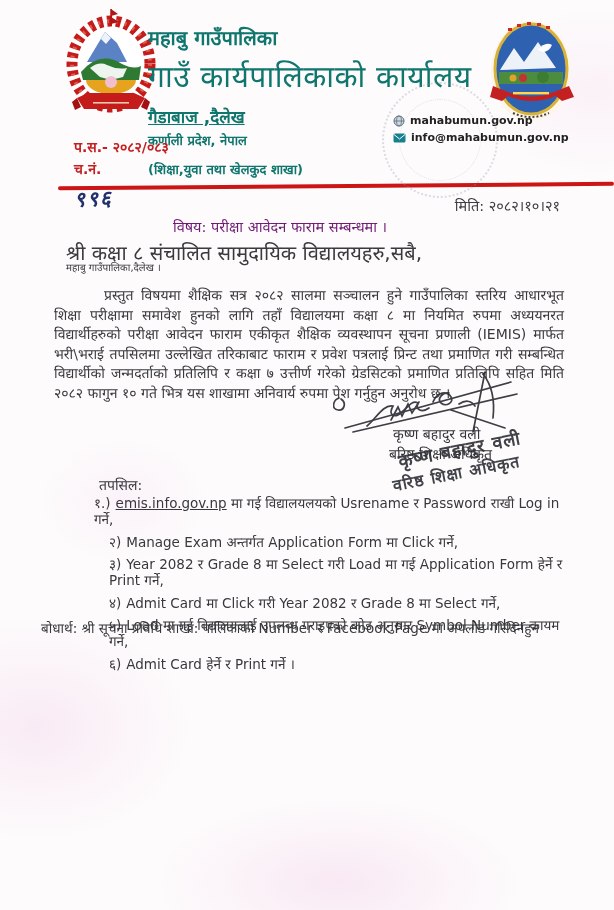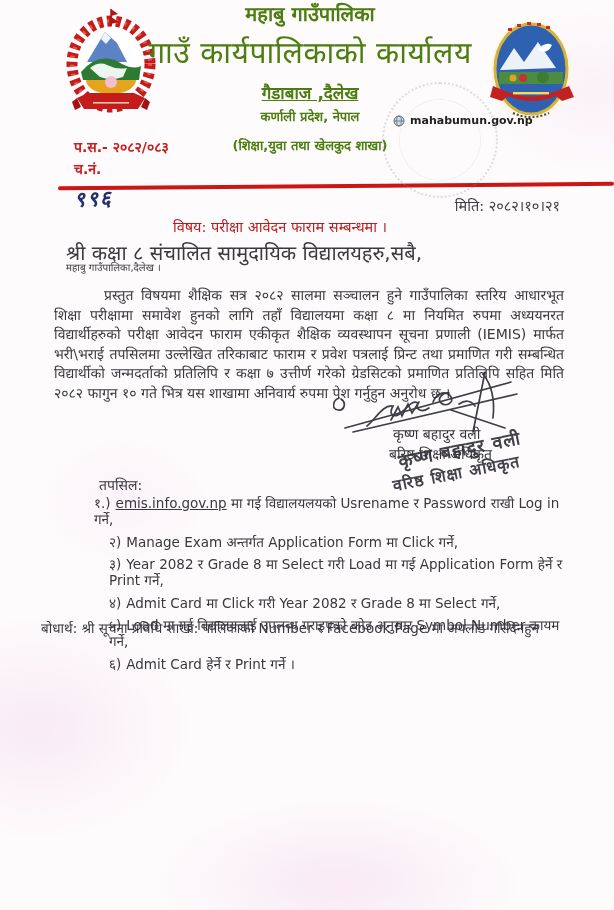--- a/index.html
+++ b/index.html
@@ -9,37 +9,37 @@
     background:
       radial-gradient(ellipse 220px 160px at 6% 80%, rgba(233,168,214,0.20), transparent 70%),
       radial-gradient(ellipse 260px 120px at 55% 97%, rgba(233,168,214,0.22), transparent 70%),
       radial-gradient(ellipse 160px 120px at 97% 10%, rgba(233,168,214,0.12), transparent 70%),
       radial-gradient(ellipse 120px 90px at 20% 55%, rgba(233,168,214,0.10), transparent 70%),
       #fdfbfc;
     color:#3a3a3e;
   }
   .abs{position:absolute;}
   
-  .head-center{left:148px;top:0;width:324px;text-align:center;color:#4d7c0f;}
+  .head-center{left:148px;top:24px;width:324px;text-align:left;color:#0f766e;}
   .muni{font-size:20px;font-weight:bold;}
   .office{font-size:30px;font-weight:normal;margin-top:4px;letter-spacing:0.5px;}
   .town{font-size:17px;font-weight:bold;margin-top:9px;text-decoration:underline;}
   .prov{font-size:13px;font-weight:bold;margin-top:3px;}
   .dept{font-size:13px;font-weight:bold;margin-top:11px;}
   .contact{left:393px;top:114px;font-size:11px;font-weight:bold;color:#222;}
   .contact .row{display:flex;align-items:center;gap:5px;margin-bottom:4px;}
   .refs{left:74px;top:136px;color:#c42020;font-size:14px;font-weight:bold;line-height:22px;}
   .chno{display:flex;align-items:flex-start;gap:8px;flex-direction:column;}
   .hand{color:#22306b;font-size:21px;font-weight:bold;font-style:italic;transform:rotate(-2deg);letter-spacing:2px;}
   .rule{left:58px;top:184px;width:556px;height:4px;background:#cc1515;transform:rotate(-0.45deg);border-radius:2px;}
   .faint-stamp{left:382px;top:82px;width:112px;height:112px;border:2px dotted rgba(140,150,175,0.30);border-radius:50%;}
   .faint-stamp-inner{position:absolute;left:15px;top:15px;right:15px;bottom:15px;border:1px dotted rgba(140,150,175,0.25);border-radius:50%;}
   
   .date{left:370px;top:195px;width:190px;text-align:right;font-size:14.5px;color:#3c3c42;}
-  .subject{left:0;top:216px;width:560px;text-align:center;font-size:14.5px;color:#b91c1c;}
+  .subject{left:0;top:216px;width:560px;text-align:center;font-size:14.5px;color:#701a75;}
   .to1{left:66px;top:239px;font-size:20px;}
   .to2{left:66px;top:260px;font-size:10px;}
   .para{left:54px;top:286px;width:510px;font-size:14px;line-height:19.6px;text-align:justify;text-indent:50px;color:#3a3a3e;}
   
   .sig-svg{left:333px;top:368px;}
   .sig-name{left:393px;top:424px;font-size:14px;color:#34343a;}
   .sig-title{left:389px;top:444px;font-size:14px;color:#34343a;}
   .stamp{left:396px;top:449px;transform:rotate(-11deg);transform-origin:left top;color:#33333a;opacity:0.92;white-space:nowrap;}
   .stamp .l1{font-size:18px;font-weight:bold;letter-spacing:1px;}
   .stamp .l2{font-size:16px;font-weight:bold;margin-left:-10px;letter-spacing:1px;}
@@ -107,20 +107,27 @@
 
 <div class="abs contact">
   <div class="row">
     <svg width="12" height="12" viewBox="0 0 12 12">
       <circle cx="6" cy="6" r="5" fill="#cfd8de" stroke="#5d7280" stroke-width="1"></circle>
       <ellipse cx="6" cy="6" rx="2.4" ry="5" fill="none" stroke="#5d7280" stroke-width="0.8"></ellipse>
       <line x1="1" y1="6" x2="11" y2="6" stroke="#5d7280" stroke-width="0.8"></line>
     </svg>
     <span>mahabumun.gov.np</span>
   </div>
+  <div class="row">
+    <svg width="13" height="10" viewBox="0 0 13 10">
+      <rect x="0.5" y="0.5" width="12" height="9" rx="1.5" fill="#17808f"></rect>
+      <path d="M1,1.5 L6.5,6 L12,1.5" fill="none" stroke="#ffffff" stroke-width="1"></path>
+    </svg>
+    <span>info@mahabumun.gov.np</span>
+  </div>
 </div>
 
 <div class="abs refs">
   <div>प.स.- २०८२/०८३</div>
   <div class="chno">
     <span>च.नं.</span>
     <span class="hand">९९६</span>
   </div>
 </div>
 

